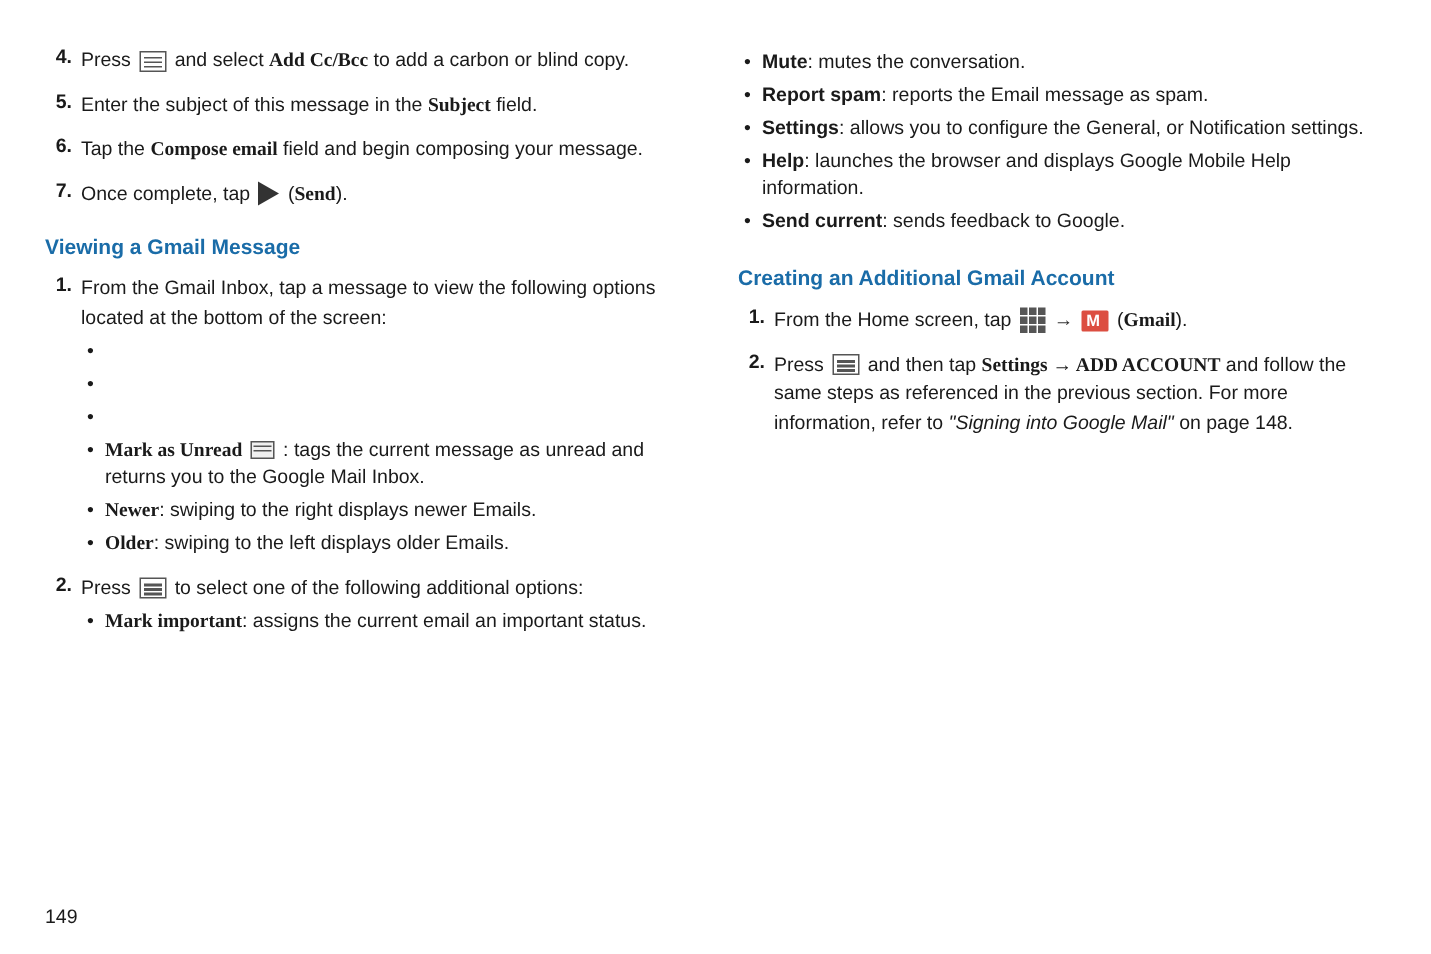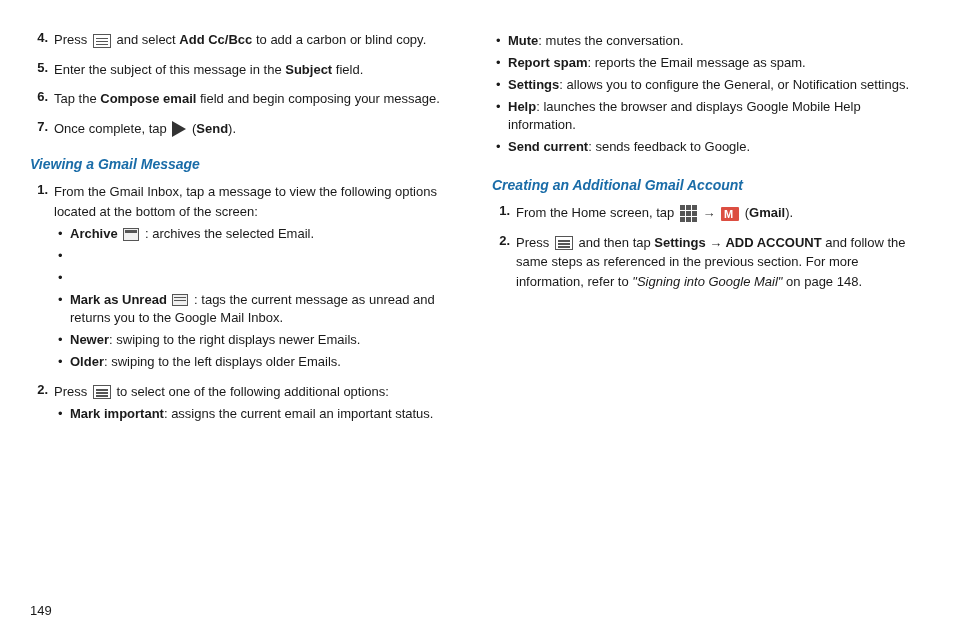--- a/index.html
+++ b/index.html
@@ -46,40 +46,40 @@
       font-weight: bold;
       min-width: 18px;
       text-align: right;
     }
     .item-content {
       flex: 1;
       line-height: 1.5;
     }
     .item-content b {
       font-weight: bold;
+      font-family: Liberation Serif, serif;
     }
     .bullet-list {
       margin-left: 4px;
       margin-top: 4px;
       display: flex;
       flex-direction: column;
       gap: 3px;
     }
     .bullet-item {
       display: flex;
       flex-direction: row;
       gap: 4px;
       line-height: 1.45;
     }
     .bullet-dot {
       min-width: 8px;
     }
     .section-heading {
       color: #1a6ca8;
-      font-style: italic;
       font-weight: bold;
       font-size: 14px;
       margin-top: 8px;
       margin-bottom: 4px;
     }
     .page-number {
       position: absolute;
       bottom: 18px;
       left: 30px;
       font-size: 13px;
@@ -261,21 +261,20 @@
 
     <div class="section-heading">Viewing a Gmail Message</div>
 
     <div class="numbered-item">
       <span class="num">1.</span>
       <div class="item-content">
         From the Gmail Inbox, tap a message to view the following options located at the bottom of the screen:
         <div class="bullet-list">
           <div class="bullet-item">
             <span class="bullet-dot">•</span>
-            <span><b>Archive</b> <span class="icon-archive"></span> : archives the selected Email.</span>
           </div>
           <div class="bullet-item">
             <span class="bullet-dot">•</span>
           </div>
           <div class="bullet-item">
             <span class="bullet-dot">•</span>
           </div>
           <div class="bullet-item">
             <span class="bullet-dot">•</span>
             <span><b>Mark as Unread</b> <span class="icon-mark-unread"></span> : tags the current message as unread and returns you to the Google Mail Inbox.</span>

